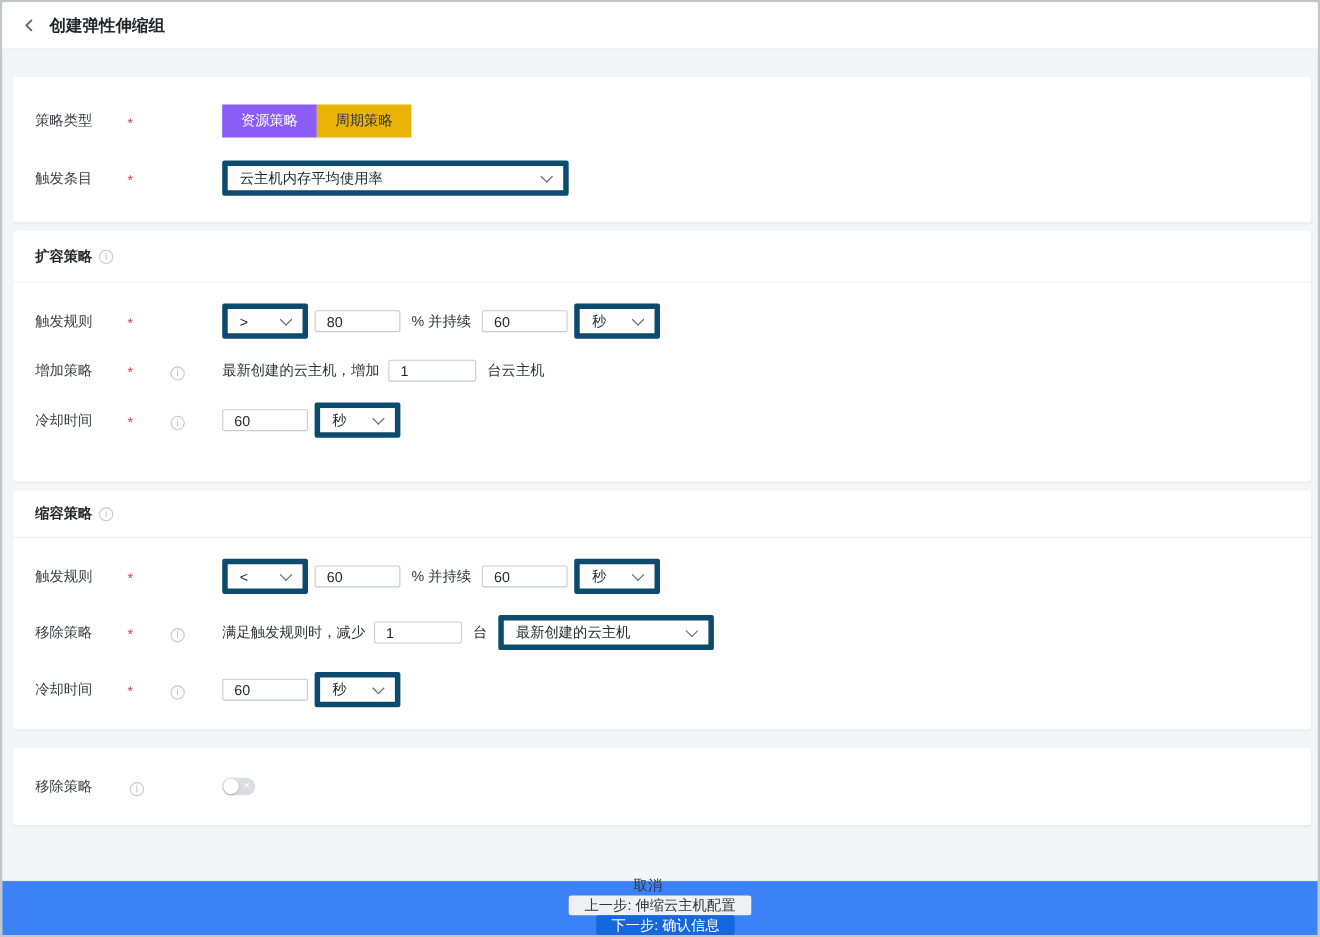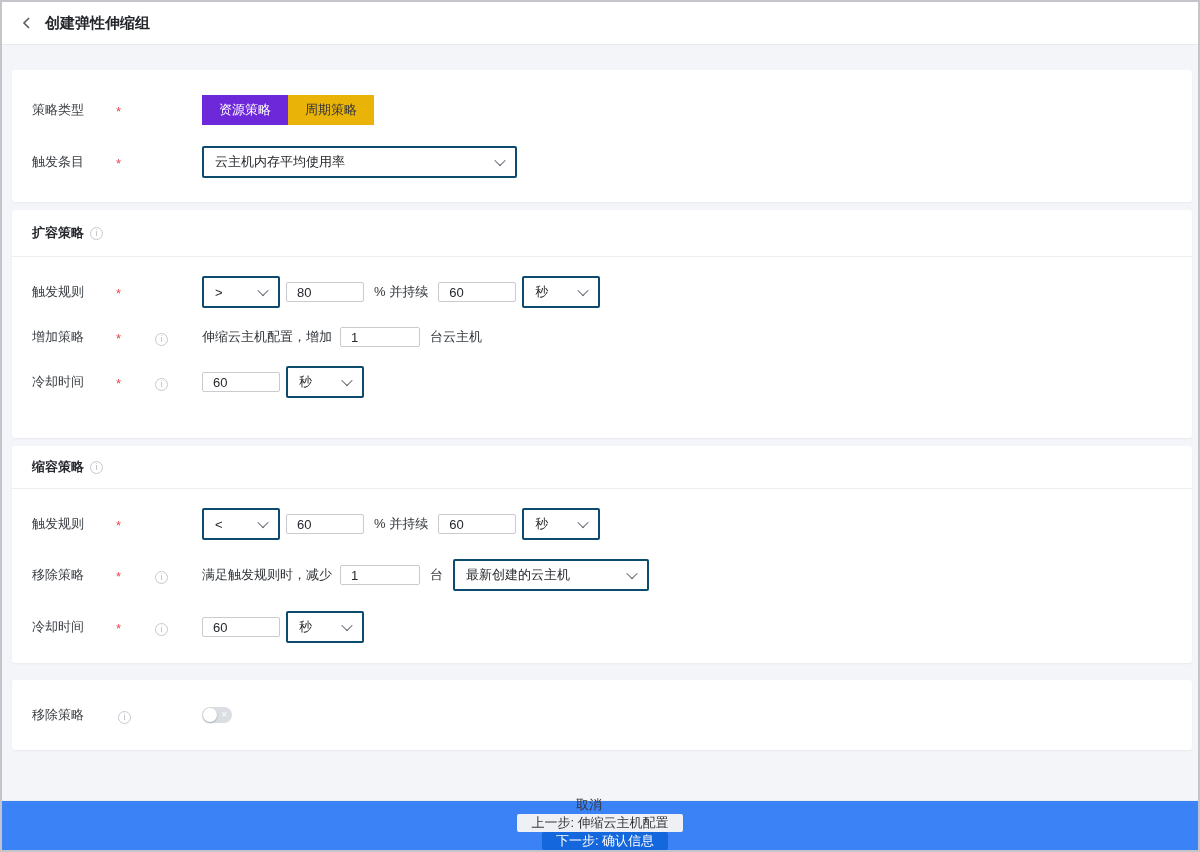--- a/index.html
+++ b/index.html
@@ -60,25 +60,25 @@
     color:#B7BBC1; font-size:9px; line-height:11px; text-align:center;
     margin-left:6px; flex:none; font-style:normal;
   }
 
   
   .tabs { display:flex; }
   .tab {
     height:30px; padding:0 17px; display:flex; align-items:center;
     cursor:pointer; user-select:none;
   }
-  .tab.active { background:#6d28d9; color:#fff; }
+  .tab.active { background:#8b5cf6; color:#fff; }
   .tab.inactive { background:#eab308; color:#33363B; }
 
   .sel {
-    height:32px; background:#fff; border:2px solid #0c4a6e; border-radius:2px;
+    height:32px; background:#fff; border:5px solid #0c4a6e; border-radius:2px;
     display:flex; align-items:center; justify-content:space-between;
     padding:0 11px; color:#25282C; cursor:pointer;
   }
   .chev {
     width:8px; height:8px; flex:none;
     border-right:1.5px solid #5F646B; border-bottom:1.5px solid #5F646B;
     transform:rotate(45deg) translate(-1px,-1px);
   }
   .inp {
     height:20px; width:78px; border:1px solid #C8CBD0; border-radius:2px;
@@ -184,21 +184,21 @@
         <span class="chev"></span>
       </div>
     </div>
 
     <div class="form-row">
       <div class="lbl">
         <span>增加策略</span>
         <span class="req">*</span>
         <span class="info-ic">i</span>
       </div>
-      <span class="pre-text">伸缩云主机配置，增加</span>
+      <span class="pre-text">最新创建的云主机，增加</span>
       <input class="inp w80" value="1" style="">
       <span class="mid-text">台云主机</span>
     </div>
 
     <div class="form-row">
       <div class="lbl">
         <span>冷却时间</span>
         <span class="req">*</span>
         <span class="info-ic">i</span>
       </div>

